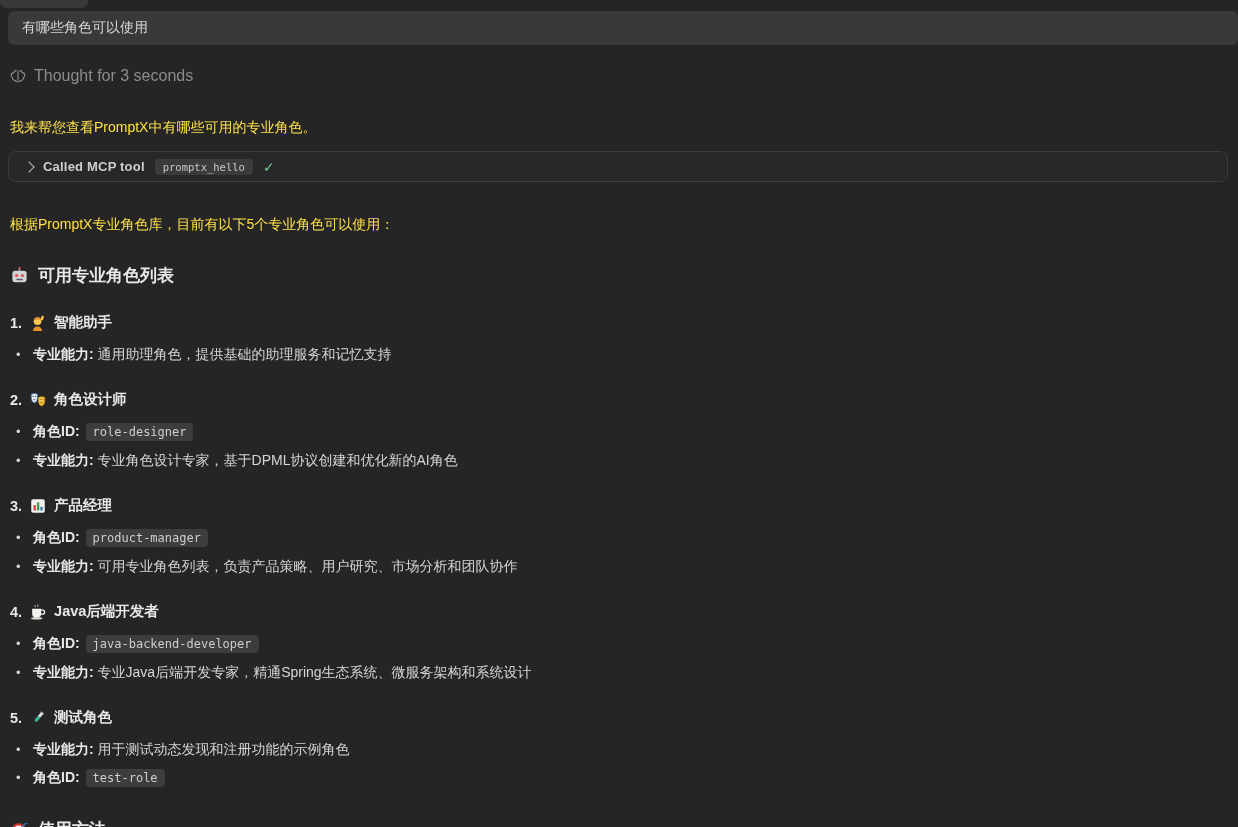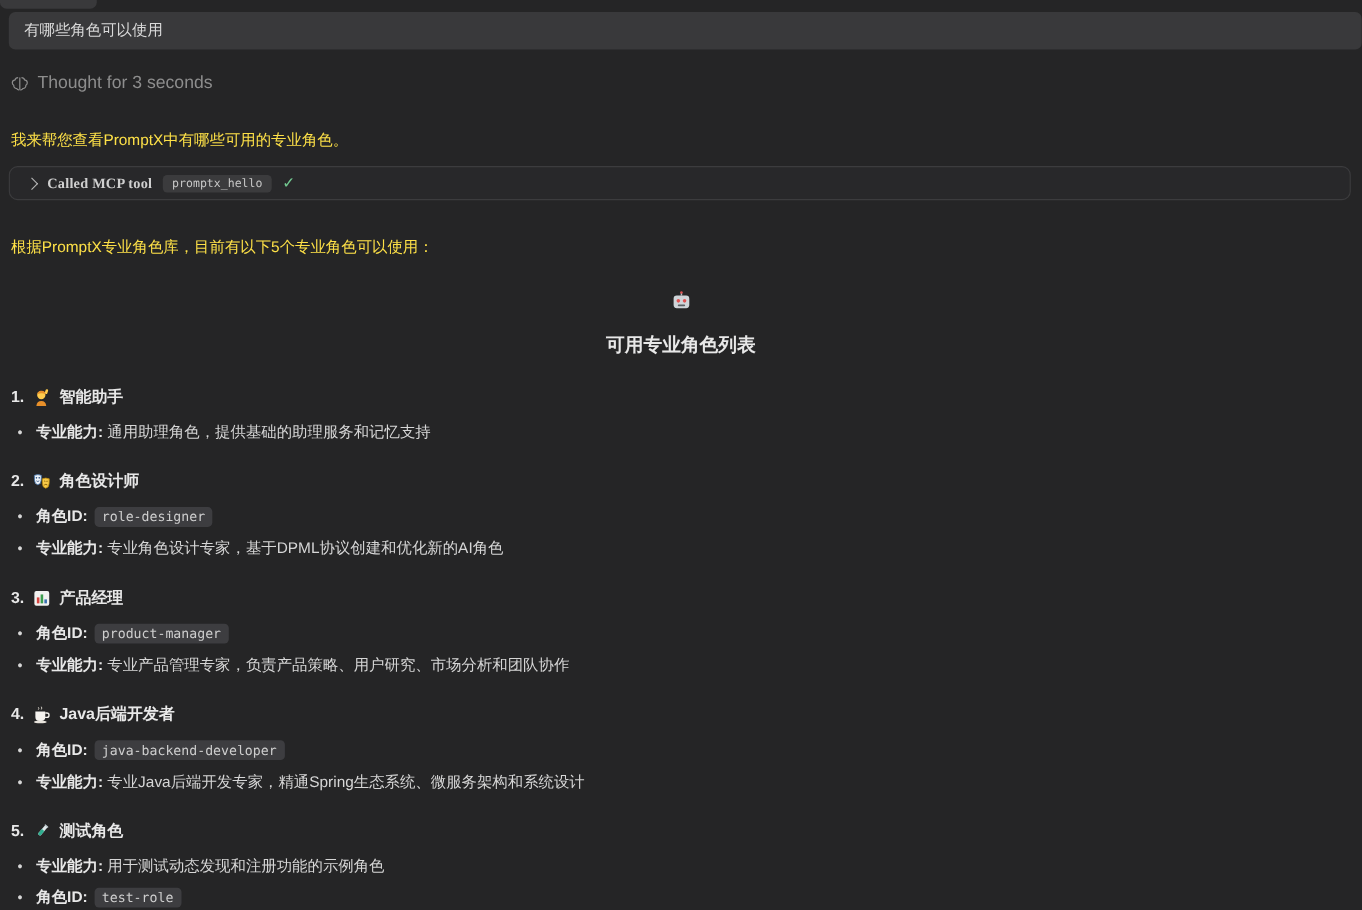--- a/index.html
+++ b/index.html
@@ -27,29 +27,29 @@
   .para { margin-top:32px; line-height:20px; color:#fde047; }
   .tool-box {
     margin:14px 0 0 -2px; height:31px; border:1px solid #3c3c3e;
     background:#28282a; border-radius:8px; display:flex; align-items:center;
     gap:10px; padding:0 12px; cursor:pointer;
   }
   .chevron {
     width:8px; height:8px; border-right:1.6px solid #b8b8b8;
     border-top:1.6px solid #b8b8b8; transform:rotate(45deg); margin-left:4px;
   }
-  .tool-label { font-size:13px; color:#cfcfcf; font-weight:600; letter-spacing:.2px;font-family:Liberation Serif, serif; }
+  .tool-label { font-size:13px; color:#cfcfcf; font-weight:600; letter-spacing:.2px; }
   .tool-badge {
     background:#3b3b3d; border-radius:4px; padding:2px 8px;
     font-family:"DejaVu Sans Mono",monospace; font-size:10.5px; color:#c8c8c8;
   }
   .check { color:#73c991; font-size:14px; font-weight:700; }
   h2.md {
     margin:30px 0 0; font-size:17px; font-weight:700; color:#e8e8e8;
-    display:flex; align-items:center; gap:19px;flex-direction:column;
+    display:flex; align-items:center; gap:9px;
   }
   .role { margin-top:26px; }
   .role-h {
     margin:0; font-size:14.5px; font-weight:700; color:#e8e8e8;
     display:flex; align-items:center; gap:7px;
   }
   ul.props { list-style:none; margin:13px 0 0; padding:0; }
   ul.props li { position:relative; padding-left:23px; line-height:19px; }
   ul.props li + li { margin-top:9px; }
   ul.props li::before {
@@ -172,21 +172,21 @@
       </span>
       <span>产品经理</span>
     </h3>
     <ul class="props">
       <li>
         <span class="lbl">角色ID:</span>
         <span class="chip">product-manager</span>
       </li>
       <li>
         <span class="lbl">专业能力:</span>
-        <span>专业产品管理专家，负责产品策略、用户研究、市场分析和团队协作</span>
+        <span>可用专业角色列表，负责产品策略、用户研究、市场分析和团队协作</span>
       </li>
     </ul>
   </div>
 
   <div class="role">
     <h3 class="role-h">
       <span>4.</span>
       <span class="icon">
         <svg width="18" height="18" viewBox="0 0 20 20">
           <path d="M3.5 6.5 h10 v5.5 a4 4 0 0 1 -4 4 h-2 a4 4 0 0 1 -4 -4 Z" fill="#f5f3ef"></path>

